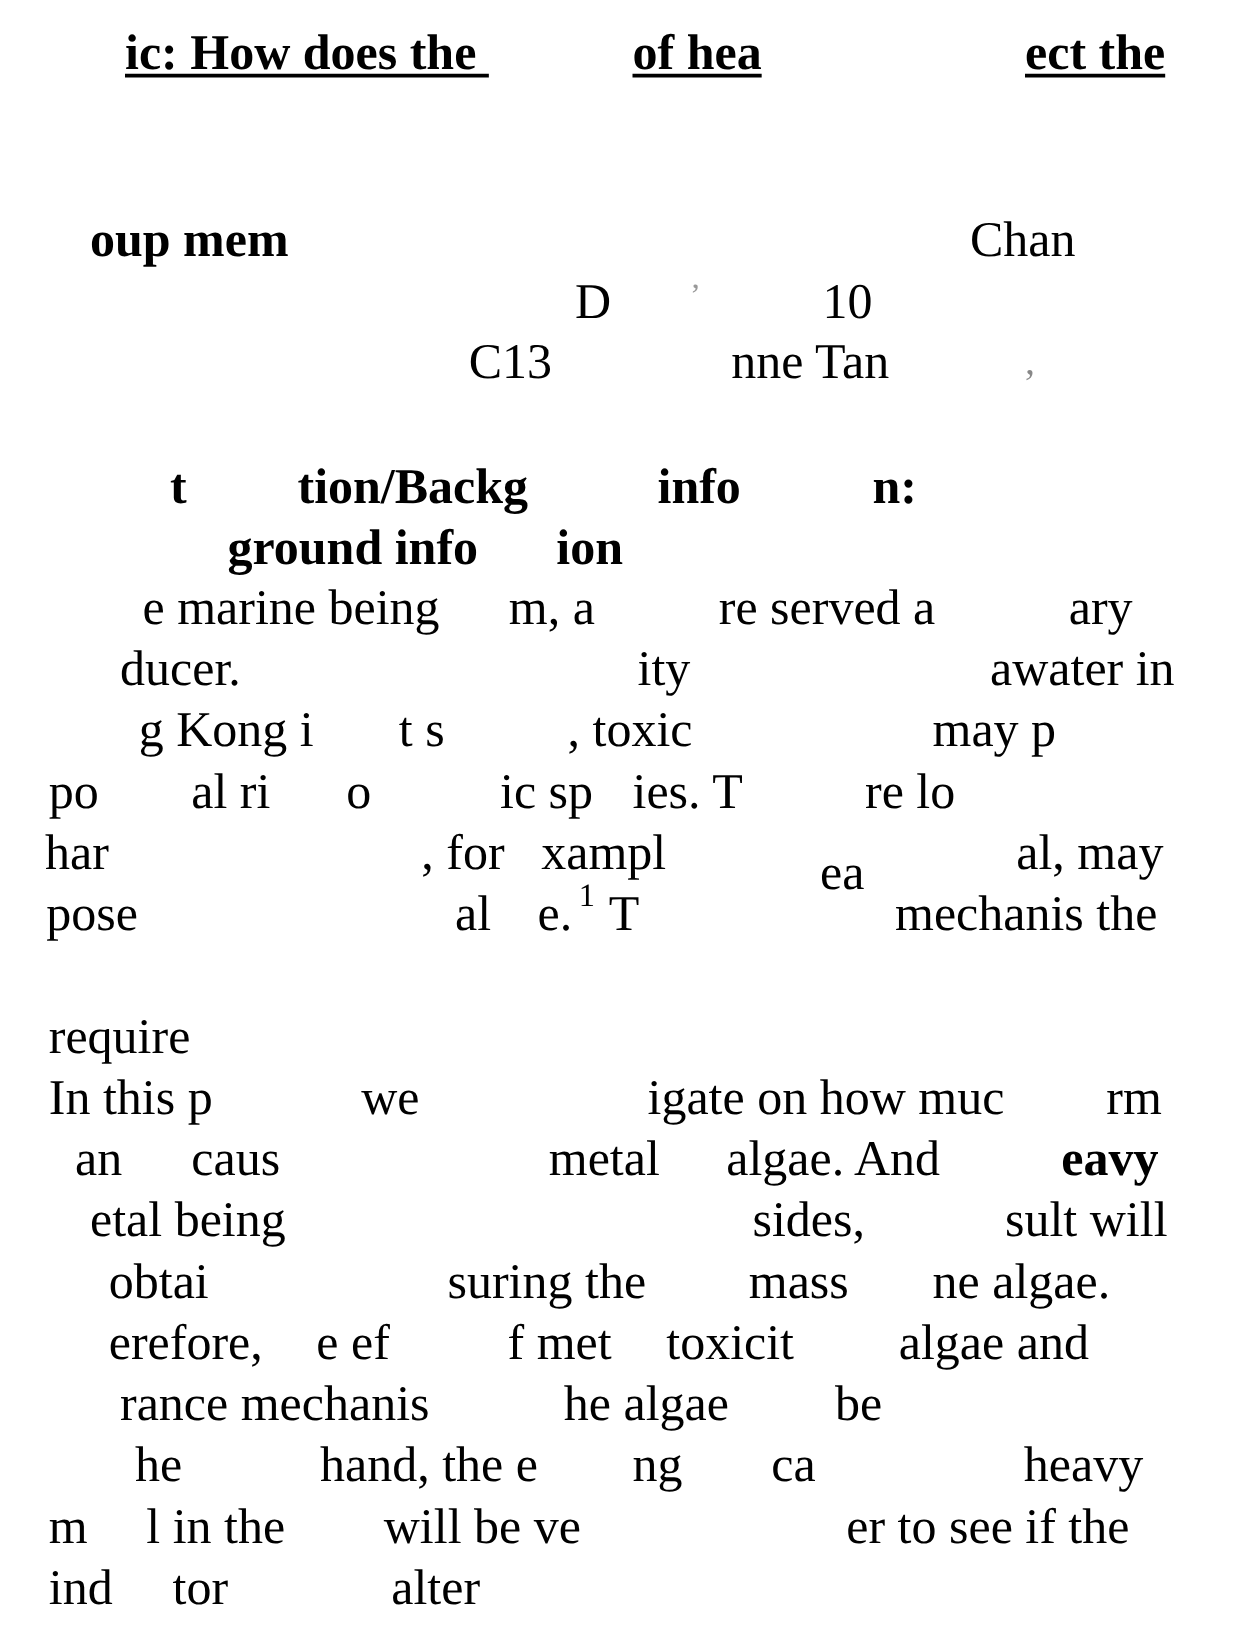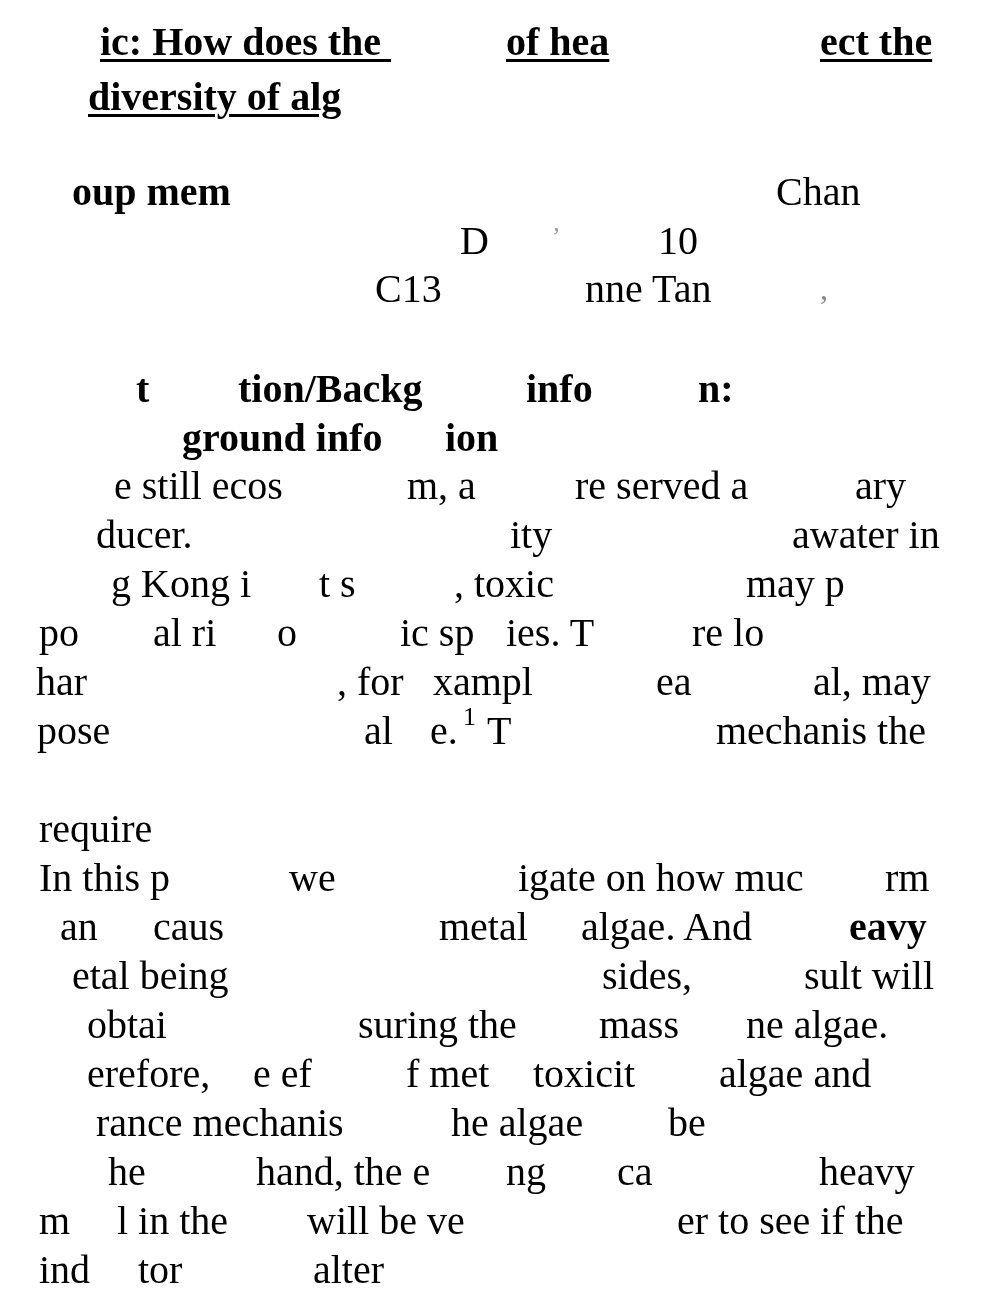--- a/index.html
+++ b/index.html
@@ -39,23 +39,20 @@
 </style>
 </head>
 <body>
 
 <div class="page" style="background: rgb(255, 255, 255); color: rgb(0, 0, 0);">
     <div class="line" style="top: 17px;">
       <span class="frag bold underline" style="left: 100px;">ic: How does the </span>
       <span class="frag bold underline" style="left: 506px;">of hea</span>
       <span class="frag bold underline" style="left: 820px;">ect the</span>
     </div>
-    <div class="line" style="top: 72px;">
-      <span class="frag bold underline" style="left: 88px;">diversity of alg</span>
-    </div>
     <div class="line" style="top: 167px;">
       <span class="frag bold" style="left: 72px;">oup mem</span>
       <span class="frag" style="left: 776px;">Chan</span>
     </div>
     <div class="line" style="top: 216px;">
       <span class="frag" style="left: 460px;">D</span>
       <span class="frag" style="left: 552px; font-size: 26px; top: -4px; color: rgb(153, 153, 153);">’</span>
       <span class="frag" style="left: 658px;">10</span>
     </div>
     <div class="line" style="top: 264px;">
@@ -67,21 +64,21 @@
       <span class="frag bold" style="left: 136px;">t</span>
       <span class="frag bold" style="left: 238px;">tion/Backg</span>
       <span class="frag bold" style="left: 526px;">info</span>
       <span class="frag bold" style="left: 698px;">n:</span>
     </div>
     <div class="line" style="top: 413px; padding-left: 12px;">
       <span class="frag bold" style="left: 182px;">ground info</span>
       <span class="frag bold" style="left: 445px;">ion</span>
     </div>
     <div class="line" style="top: 461px;">
-      <span class="frag" style="left: 114px;">e still ecos</span>
+      <span class="frag" style="left: 114px;">e marine being</span>
       <span class="frag" style="left: 407px;">m, a</span>
       <span class="frag" style="left: 575px;">re served a</span>
       <span class="frag" style="left: 855px;">ary</span>
     </div>
     <div class="line" style="top: 559px;">
       <span class="frag" style="left: 111px;">g Kong i</span>
       <span class="frag" style="left: 319px;">t s</span>
       <span class="frag" style="left: 454px;">, toxic</span>
       <span class="frag" style="left: 746px;">may p</span>
     </div>
@@ -95,21 +92,21 @@
       <span class="frag" style="left: 153px;">al ri</span>
       <span class="frag" style="left: 277px;">o</span>
       <span class="frag" style="left: 400px;">ic sp</span>
       <span class="frag" style="left: 506px; text-align: right;">ies. T</span>
       <span class="frag" style="left: 692px;">re lo</span>
     </div>
     <div class="line" style="top: 657px;">
       <span class="frag" style="left: 36px;">har</span>
       <span class="frag" style="left: 337px;">, for</span>
       <span class="frag" style="left: 433px;">xampl</span>
-      <span class="frag" style="left: 656px;">ea</span>
+      <span class="frag" style="left: 656px; margin-top: 16px;">ea</span>
       <span class="frag" style="left: 813px;">al, may</span>
     </div>
     <div class="line" style="top: 706px;">
       <span class="frag" style="left: 37px;">pose</span>
       <span class="frag" style="left: 364px;">al</span>
       <span class="frag" style="left: 430px;">e.</span>
       <span class="frag" style="left: 463px; font-size: 26px; top: -14px;">1</span>
       <span class="frag" style="left: 487px;">T</span>
       <span class="frag" style="left: 716px;">mechanis the</span>
     </div>

